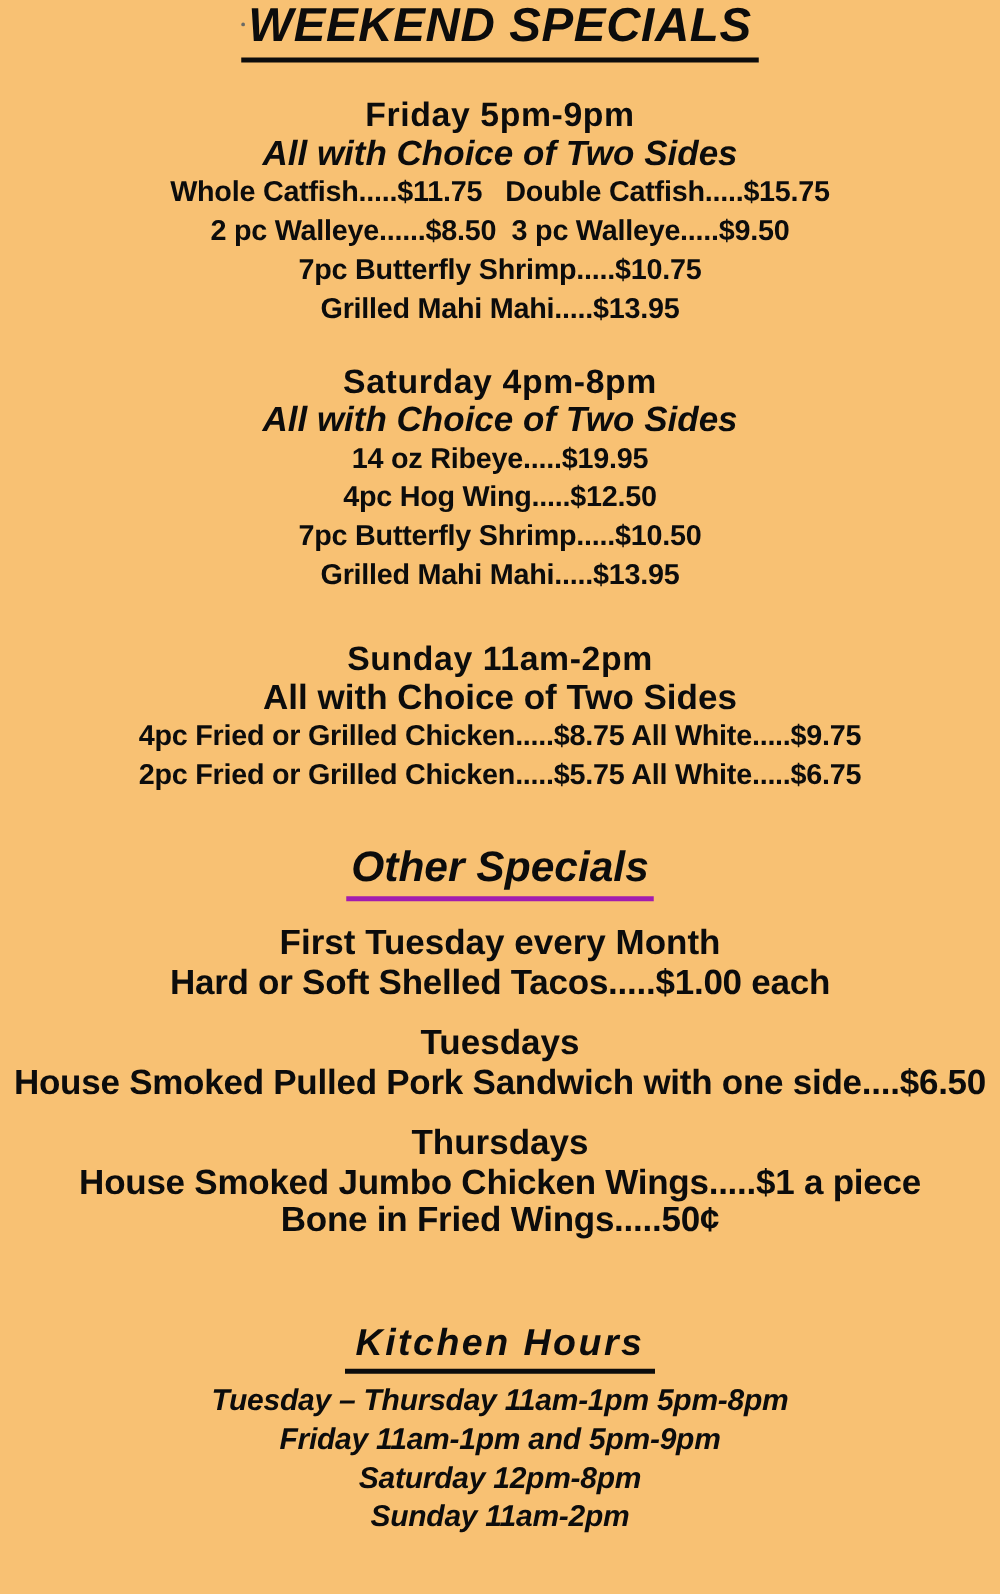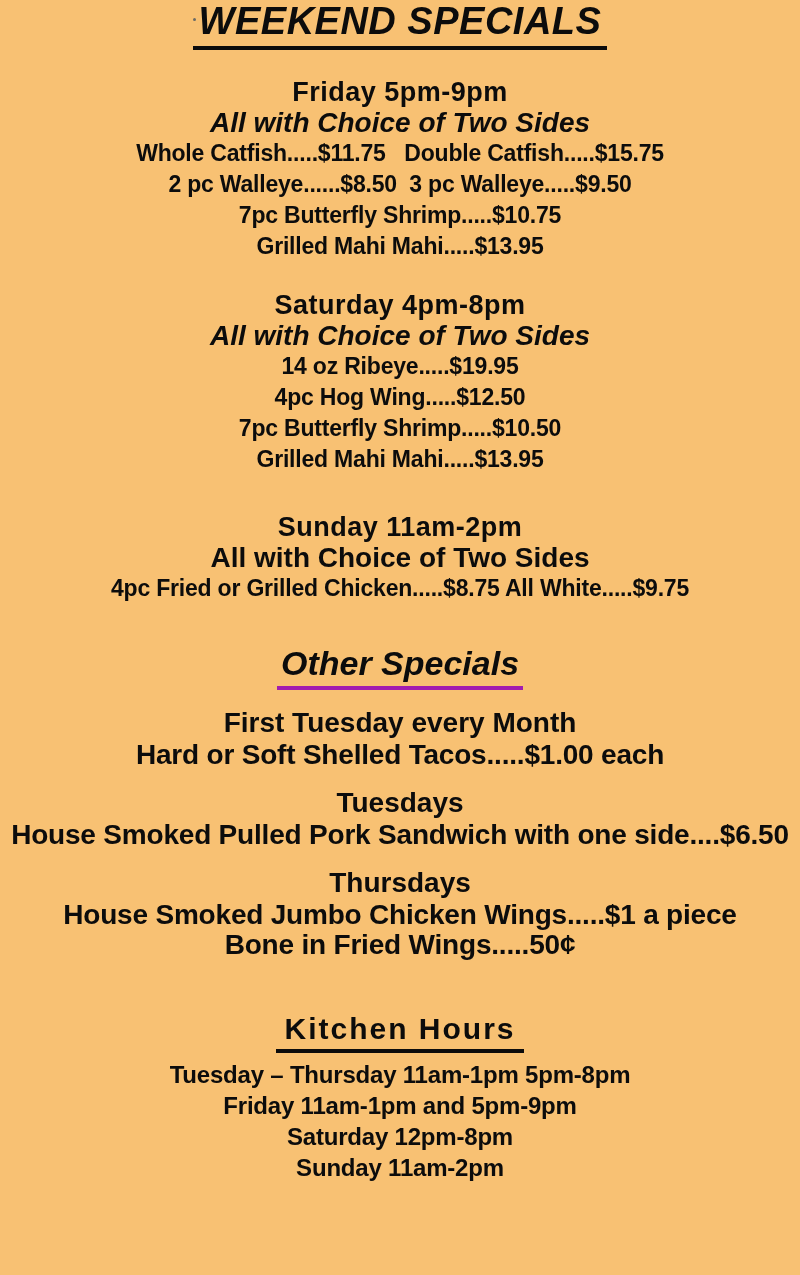--- a/index.html
+++ b/index.html
@@ -70,21 +70,21 @@
   }
   .group-heading {
     margin-top: 16px;
     font-size: 28px;
     line-height: 34px;
   }
   .group .item {
     font-size: 28px;
     line-height: 30px;
   }
-  .kitchen { margin-top: 52px; }
+  .kitchen { margin-top: 67px; font-style: italic; }
   .kitchen-title {
     font-size: 30px;
     letter-spacing: 2px;
     margin-bottom: 6px;
   }
   .kitchen-title .u {
     display: inline-block;
     border-bottom: 4px solid #0c0c0c;
     padding: 0 8px 3px 8px;
   }
@@ -119,20 +119,21 @@
     <div class="item">14 oz Ribeye.....$19.95</div>
     <div class="item">4pc Hog Wing.....$12.50</div>
     <div class="item">7pc Butterfly Shrimp.....$10.50</div>
     <div class="item">Grilled Mahi Mahi.....$13.95</div>
   </div>
 
   <div class="section" id="sunday">
     <div class="section-heading">Sunday 11am-2pm</div>
     <div class="section-note">All with Choice of Two Sides</div>
     <div class="item">4pc Fried or Grilled Chicken.....$8.75 All White.....$9.75</div>
+    <div class="item">2pc Fried or Grilled Chicken.....$5.75 All White.....$6.75</div>
   </div>
 
   <div class="other-title">
     <span class="u">Other Specials</span>
   </div>
 
   <div class="group">
     <div class="group-heading">First Tuesday every Month</div>
     <div class="item">Hard or Soft Shelled Tacos.....$1.00 each</div>
   </div>

